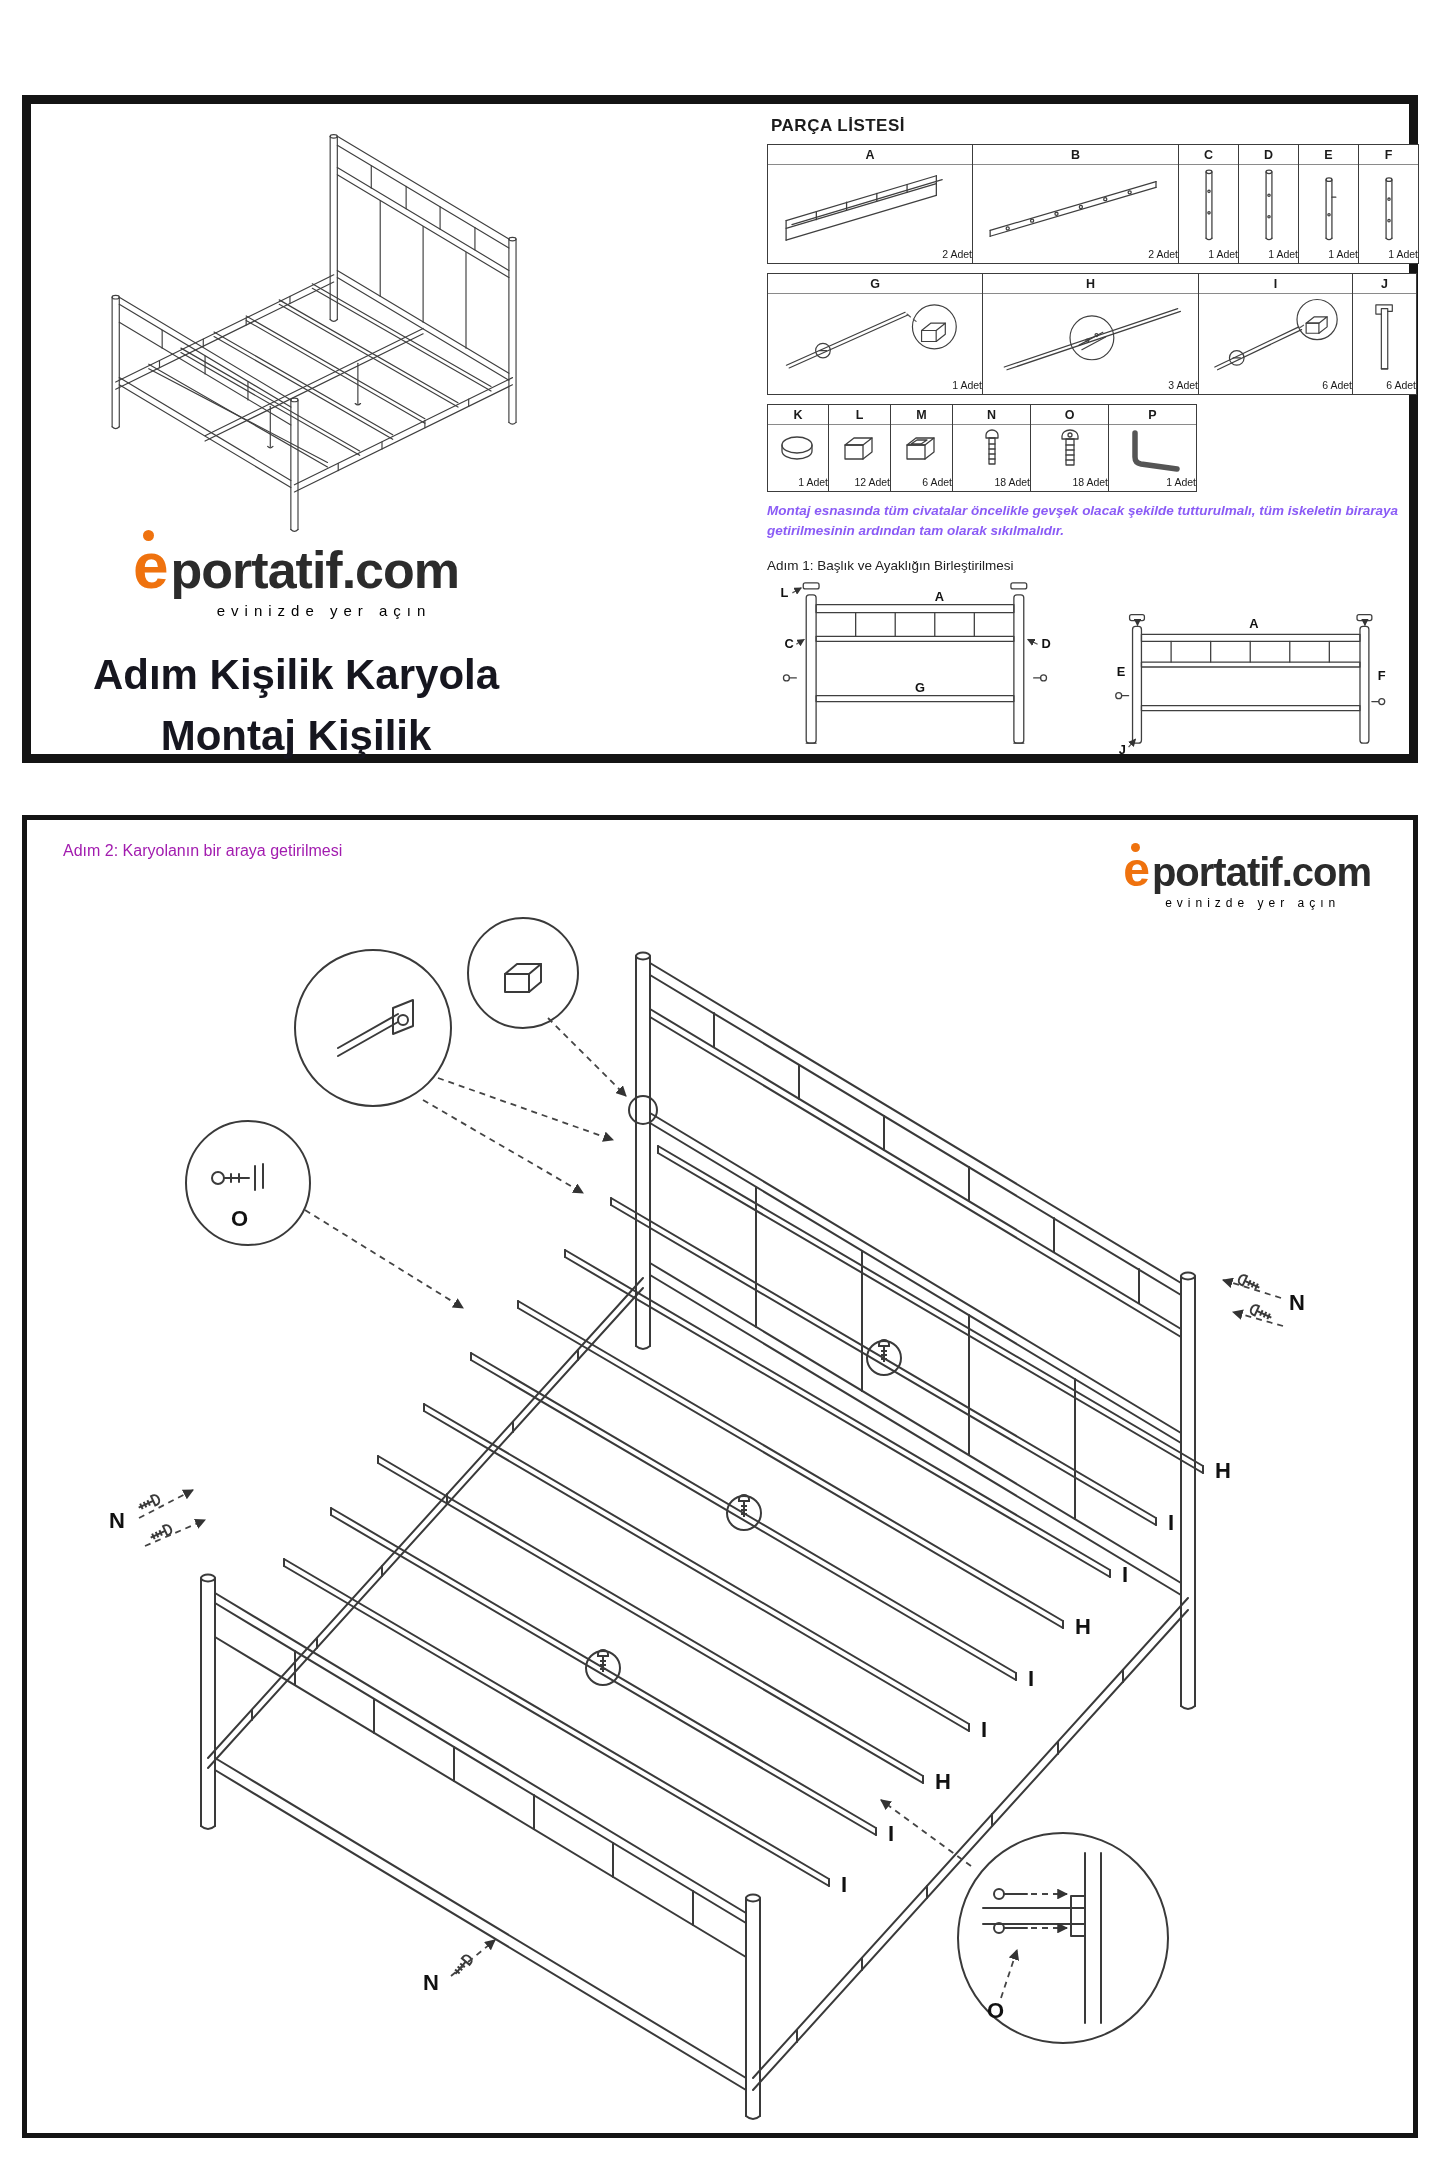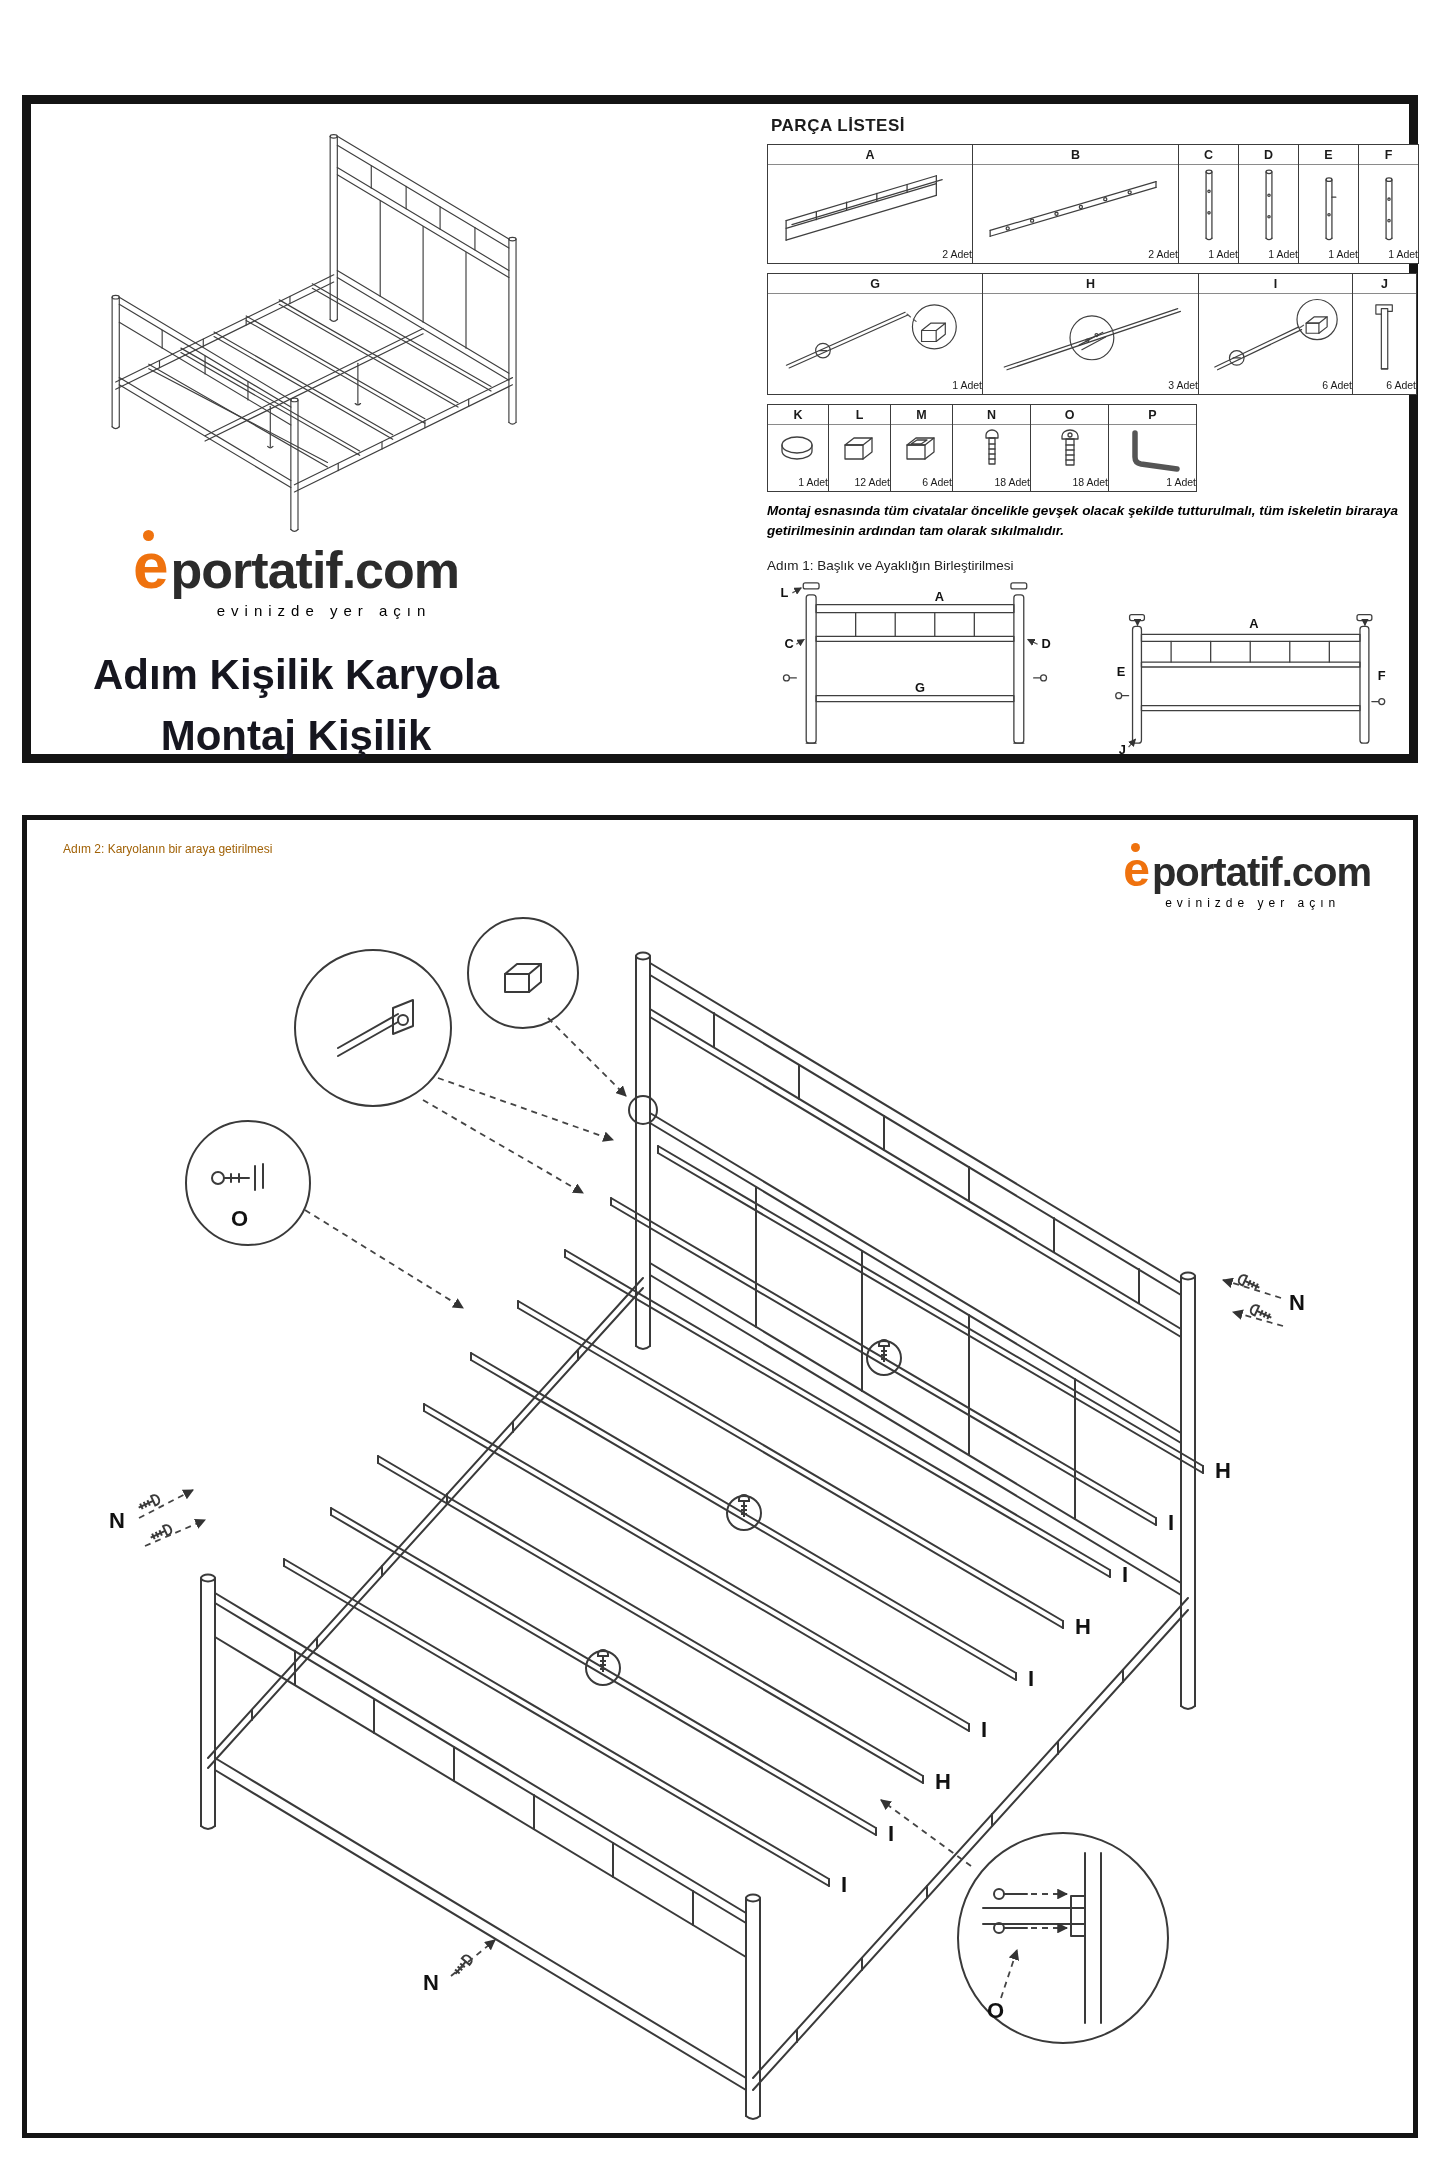--- a/index.html
+++ b/index.html
@@ -36,26 +36,26 @@
 
   
   .right-col{position:absolute;left:736px;top:12px;width:652px}
   .parts-title{font-size:17px;font-weight:bold;letter-spacing:.5px;margin:0 0 8px 4px}
   .prow{display:flex;margin-bottom:9px}
   .cell{border:1px solid #3c3c3c;display:flex;flex-direction:column;background:#fff}
   .cell+.cell{border-left:none}
   .cell-h{height:20px;font-size:12.5px;font-weight:bold;text-align:center;line-height:20px;border-bottom:1px solid #8a8a8a}
   .cell-b{flex:1;display:flex;align-items:center;justify-content:center;overflow:hidden}
   .cell-q{height:16px;font-size:10.5px;text-align:right;line-height:14px}
-  .note{margin-top:6px;font-size:13.5px;font-weight:bold;font-style:italic;line-height:1.45;color:#000000;width:648px}
+  .note{margin-top:6px;font-size:13.5px;font-weight:bold;font-style:italic;line-height:1.45;color:#8b5cf6;width:648px}
   .step1-title{margin-top:18px;font-size:13.5px;color:#222}
   .step1-svg{margin-top:6px}
 
   
-  .step2-title{position:absolute;left:36px;top:22px;font-size:12px;color:#a16207}
+  .step2-title{position:absolute;left:36px;top:22px;font-size:16px;color:#a21caf}
   .big-svg{position:absolute;left:16px;top:58px}
 </style>
 </head>
 <body>
 
 <div class="panel" id="panel1">
 
   <div class="bed-wrap">
     <svg width="510" height="420" viewBox="0 0 520 470">
       <g class="ln">

